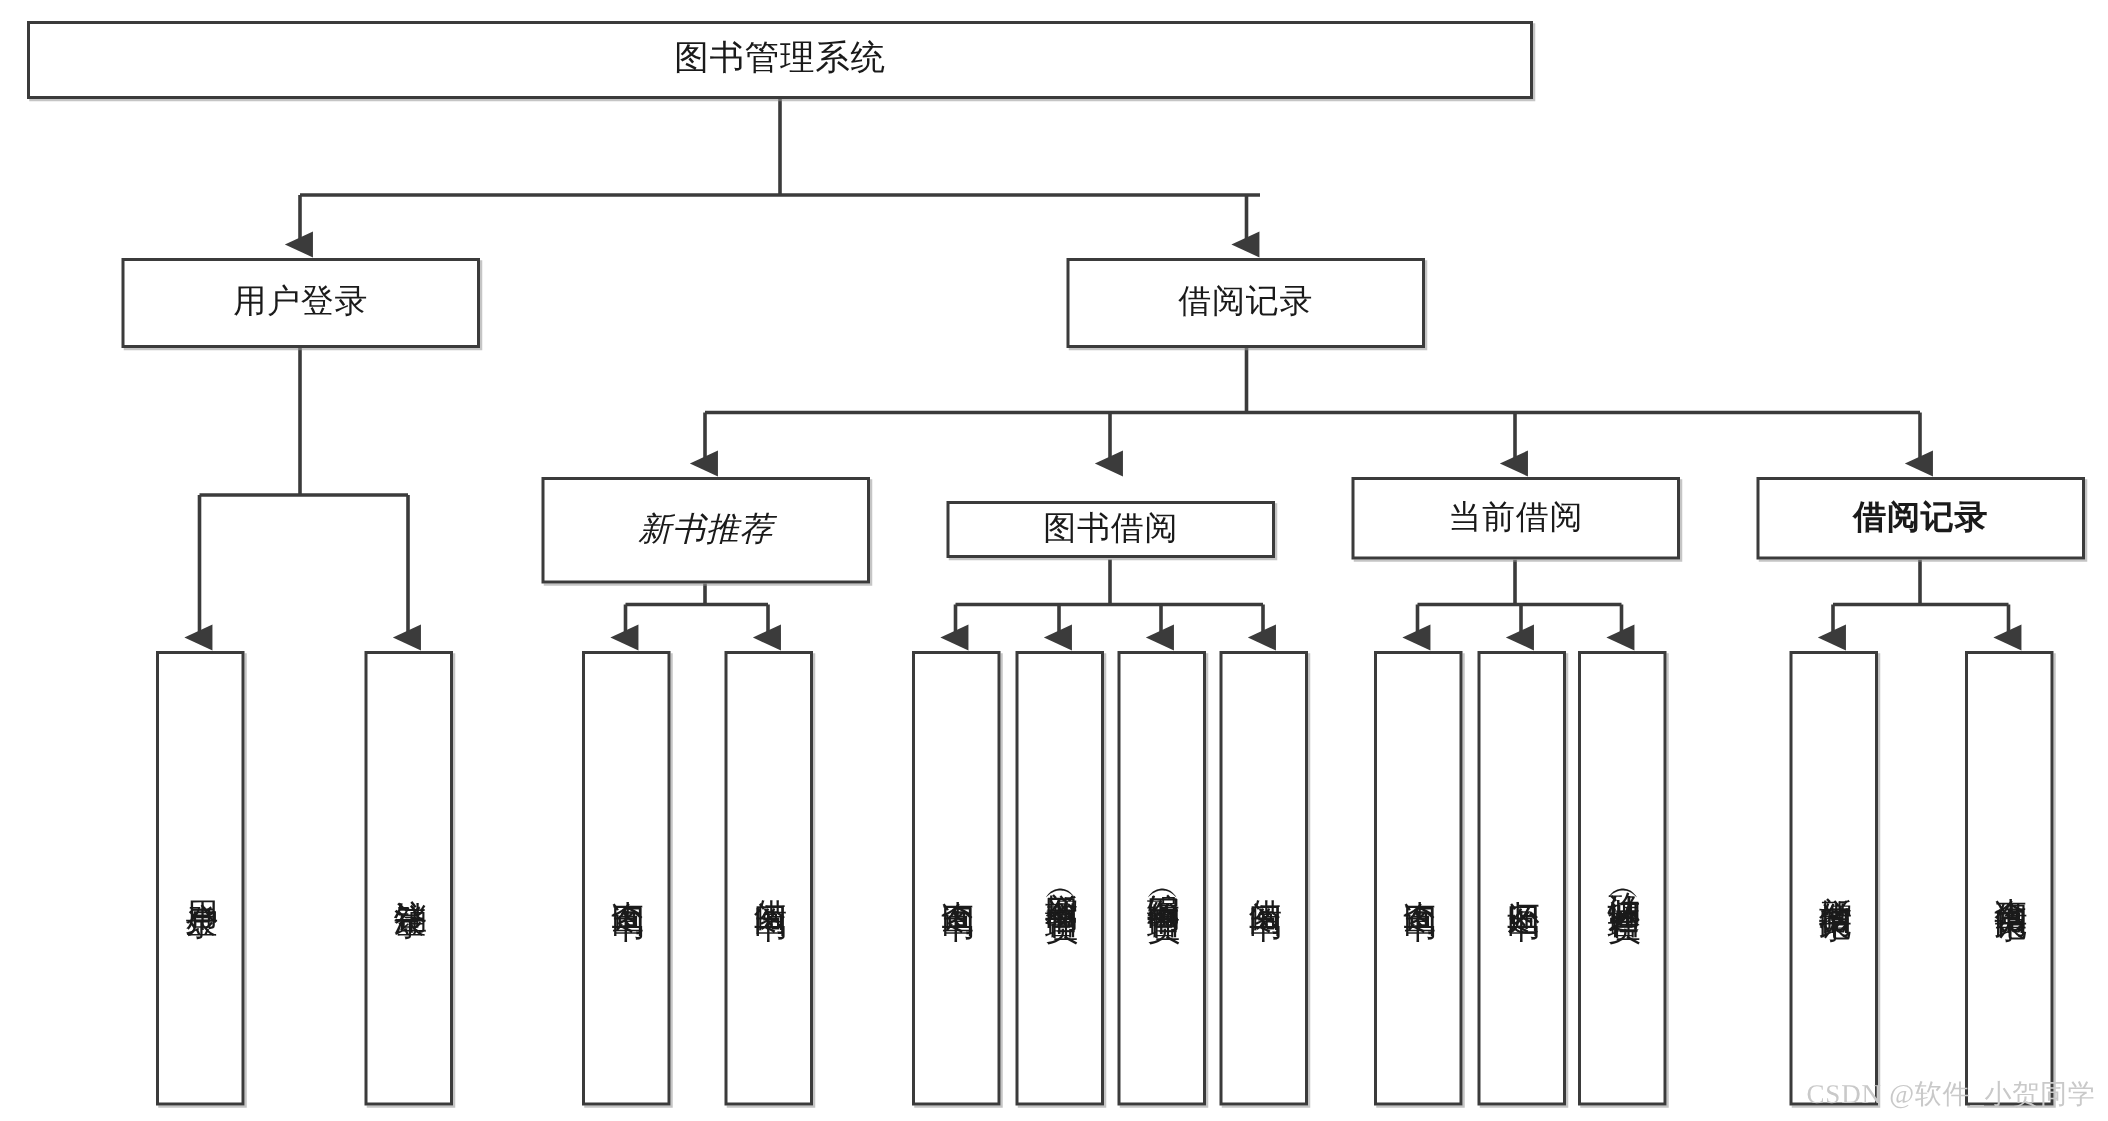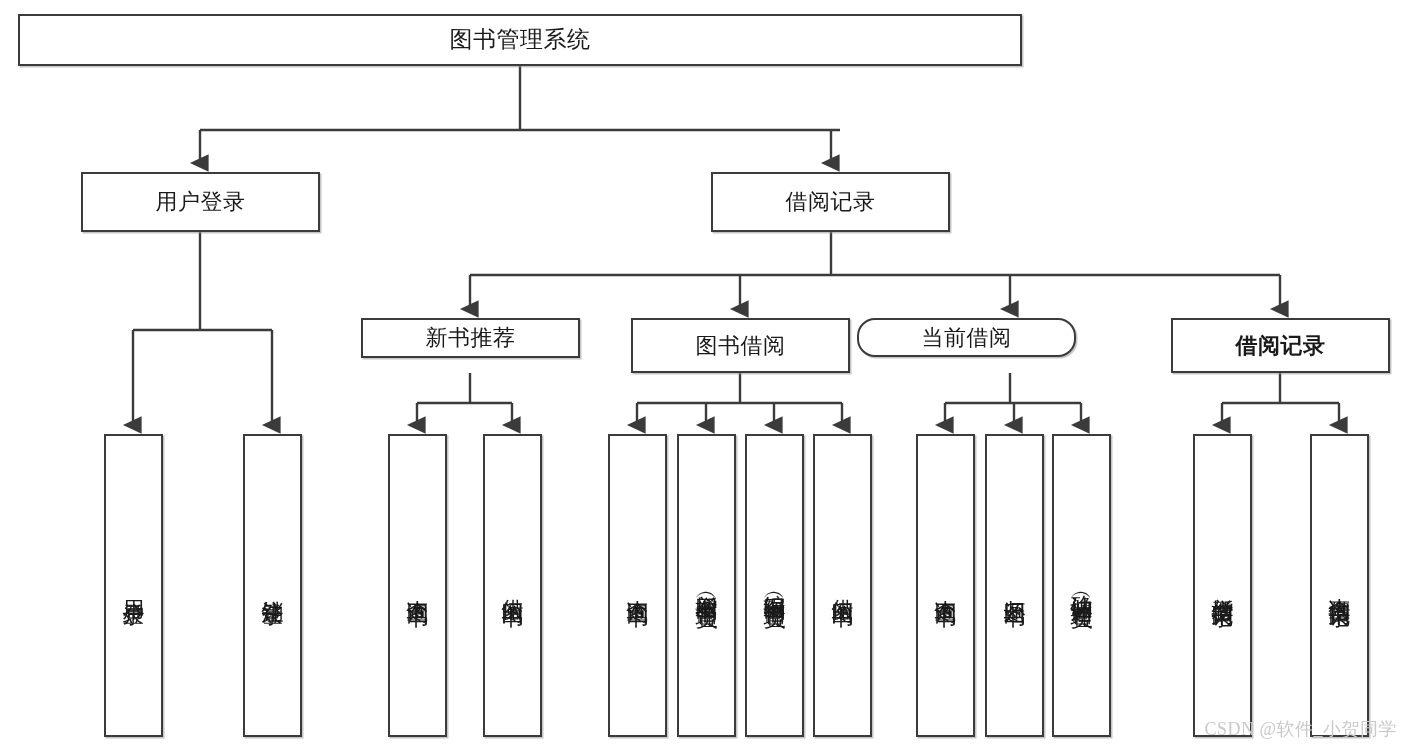--- a/index.html
+++ b/index.html
@@ -128,27 +128,27 @@
     <span class="lbl">图书管理系统</span>
   </div>
 
   <div class="node node-l2" style="left:81px; top:172px; width:239px; height:60px;">
     <span class="lbl">用户登录</span>
   </div>
   <div class="node node-l2" style="left:711px; top:172px; width:239px; height:60px;">
     <span class="lbl">借阅记录</span>
   </div>
 
-  <div class="node node-l3" style="left:361px; top:318px; width:219px; height:40px;">
+  <div class="node node-l3" style="left:361px; top:318px; width:219px; height:71px;font-style:italic;">
     <span class="lbl">新书推荐</span>
   </div>
-  <div class="node node-l3" style="left:631px; top:318px; width:219px; height:55px;">
+  <div class="node node-l3" style="left:631px; top:334px; width:219px; height:38px;">
     <span class="lbl">图书借阅</span>
   </div>
-  <div class="node node-l3" style="left:857px; top:318px; width:219px; height:39px;border-radius:18px;">
+  <div class="node node-l3" style="left:901px; top:318px; width:219px; height:55px;">
     <span class="lbl">当前借阅</span>
   </div>
   <div class="node node-l3" style="left:1171px; top:318px; width:219px; height:55px;font-weight:bold;">
     <span class="lbl">借阅记录</span>
   </div>
 
   <div class="node node-leaf" style="left:104px; top:434px; width:59px; height:303px;">
     <span class="lbl">用户登录</span>
   </div>
   <div class="node node-leaf" style="left:243px; top:434px; width:59px; height:303px;">

